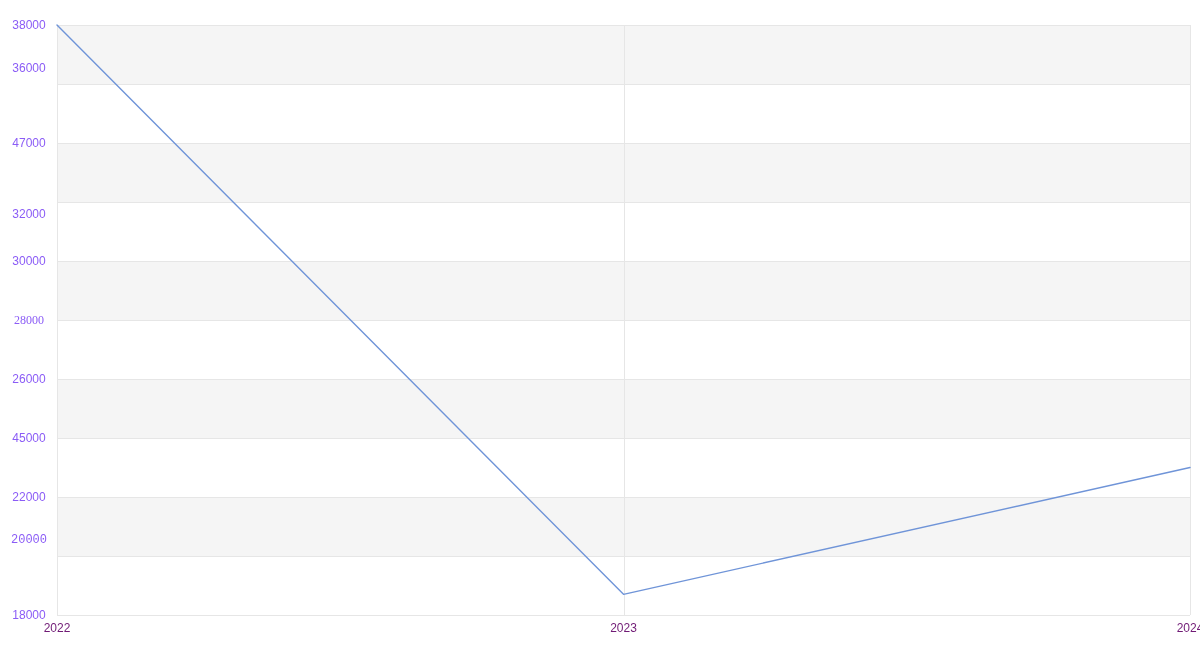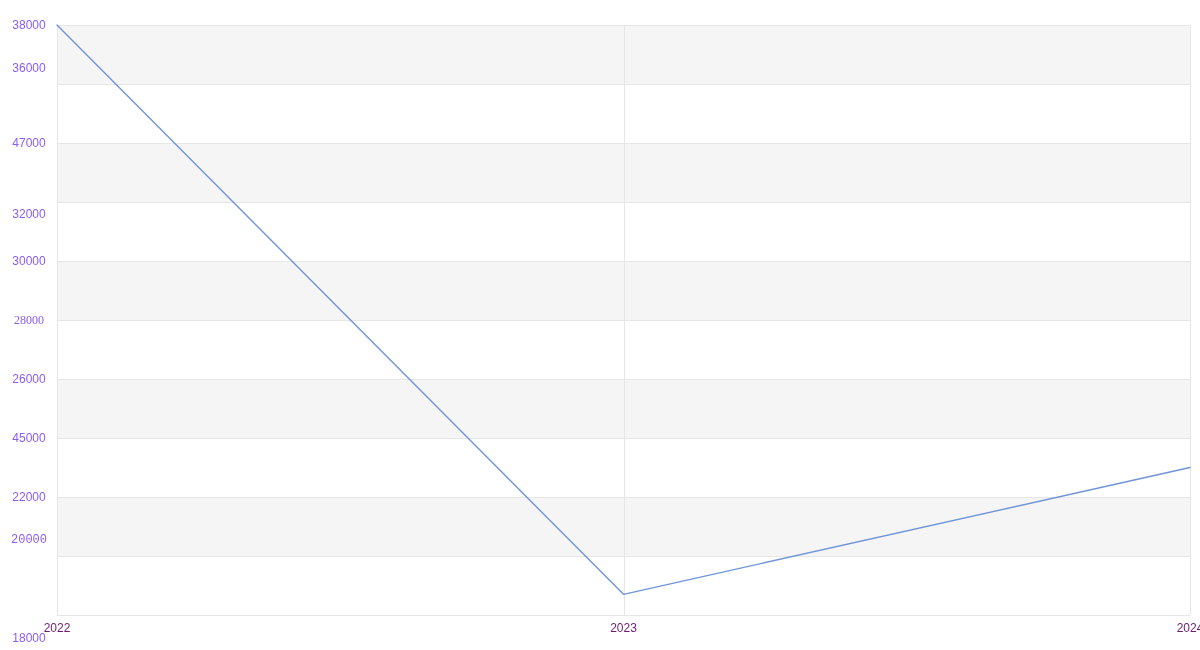--- a/index.html
+++ b/index.html
@@ -105,21 +105,21 @@
       <div class="gridline-h" style="top: 59px;"></div>
       <div class="gridline-h" style="top: 0px;"></div>
       <div class="gridline-v" style="left: 0px;"></div>
       <div class="gridline-v" style="left: 566.5px;"></div>
       <div class="gridline-v" style="left: 1133px;"></div>
       <svg class="line-layer" preserveAspectRatio="none" viewBox="0 0 1133 590">
       <polyline id="series-line" fill="none" stroke-width="1.4" stroke-linejoin="round" stroke-linecap="round" vector-effect="non-scaling-stroke" points="0,0 566.5,569.35 1133,442.5" stroke="#6f94d8"></polyline>
     </svg>
   </div>
 
-<div class="y-tick-label" style="top: 638px;">18000</div>
+<div class="y-tick-label" style="top: 615px;">18000</div>
     <div class="y-tick-label" style="top: 540px; font-family: Liberation Mono, monospace;">20000</div>
     <div class="y-tick-label" style="top: 497px;">22000</div>
     <div class="y-tick-label" style="top: 438px;">45000</div>
     <div class="y-tick-label" style="top: 379px;">26000</div>
     <div class="y-tick-label" style="top: 320px; font-family: Liberation Serif, serif;">28000</div>
     <div class="y-tick-label" style="top: 261px;">30000</div>
     <div class="y-tick-label" style="top: 214px;">32000</div>
     <div class="y-tick-label" style="top: 143px;">47000</div>
     <div class="y-tick-label" style="top: 68px;">36000</div>
     <div class="y-tick-label" style="top: 25px;">38000</div>

